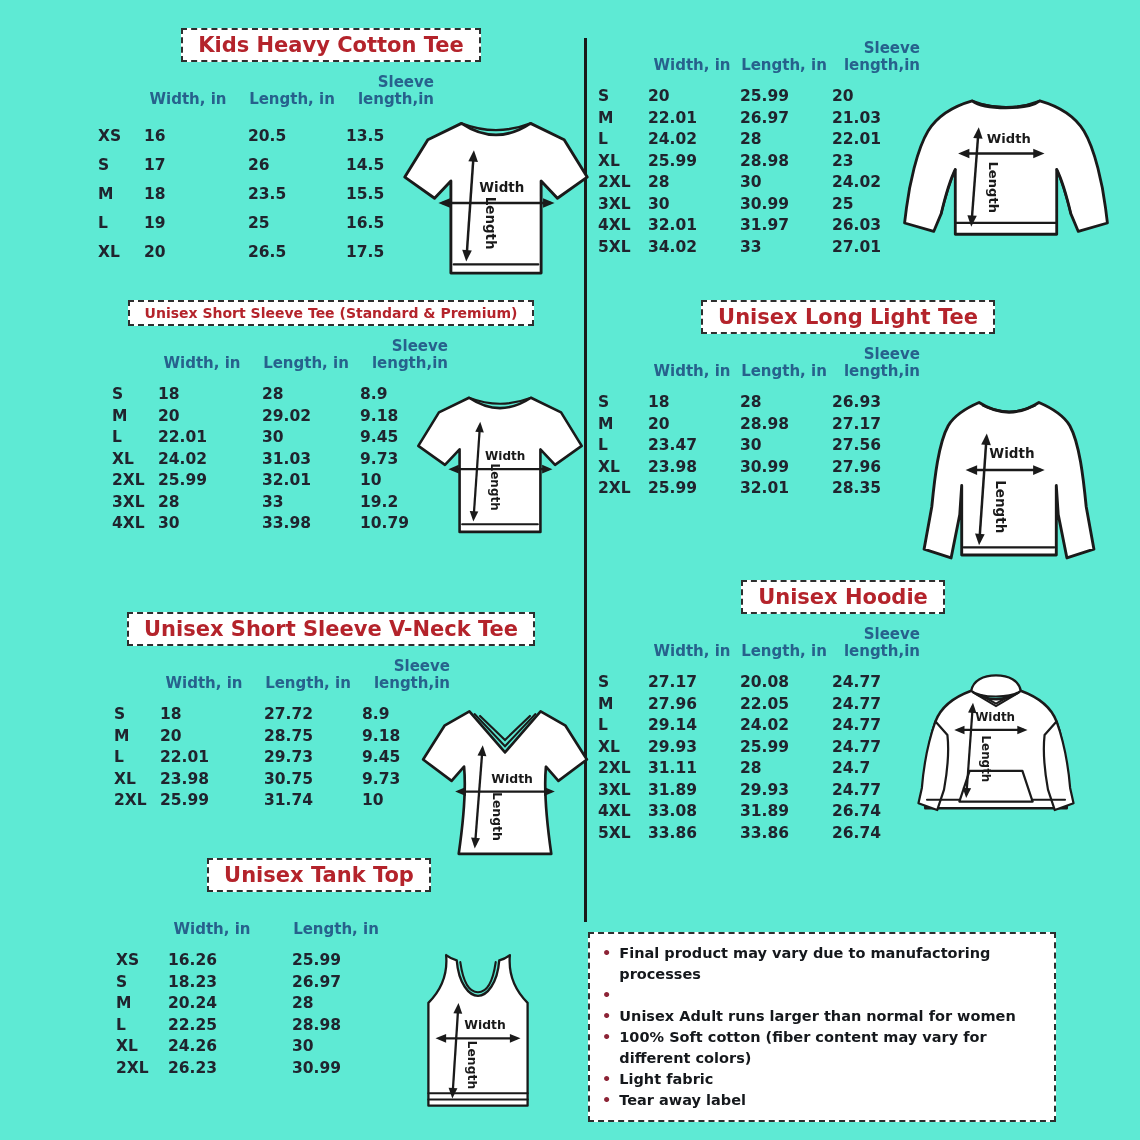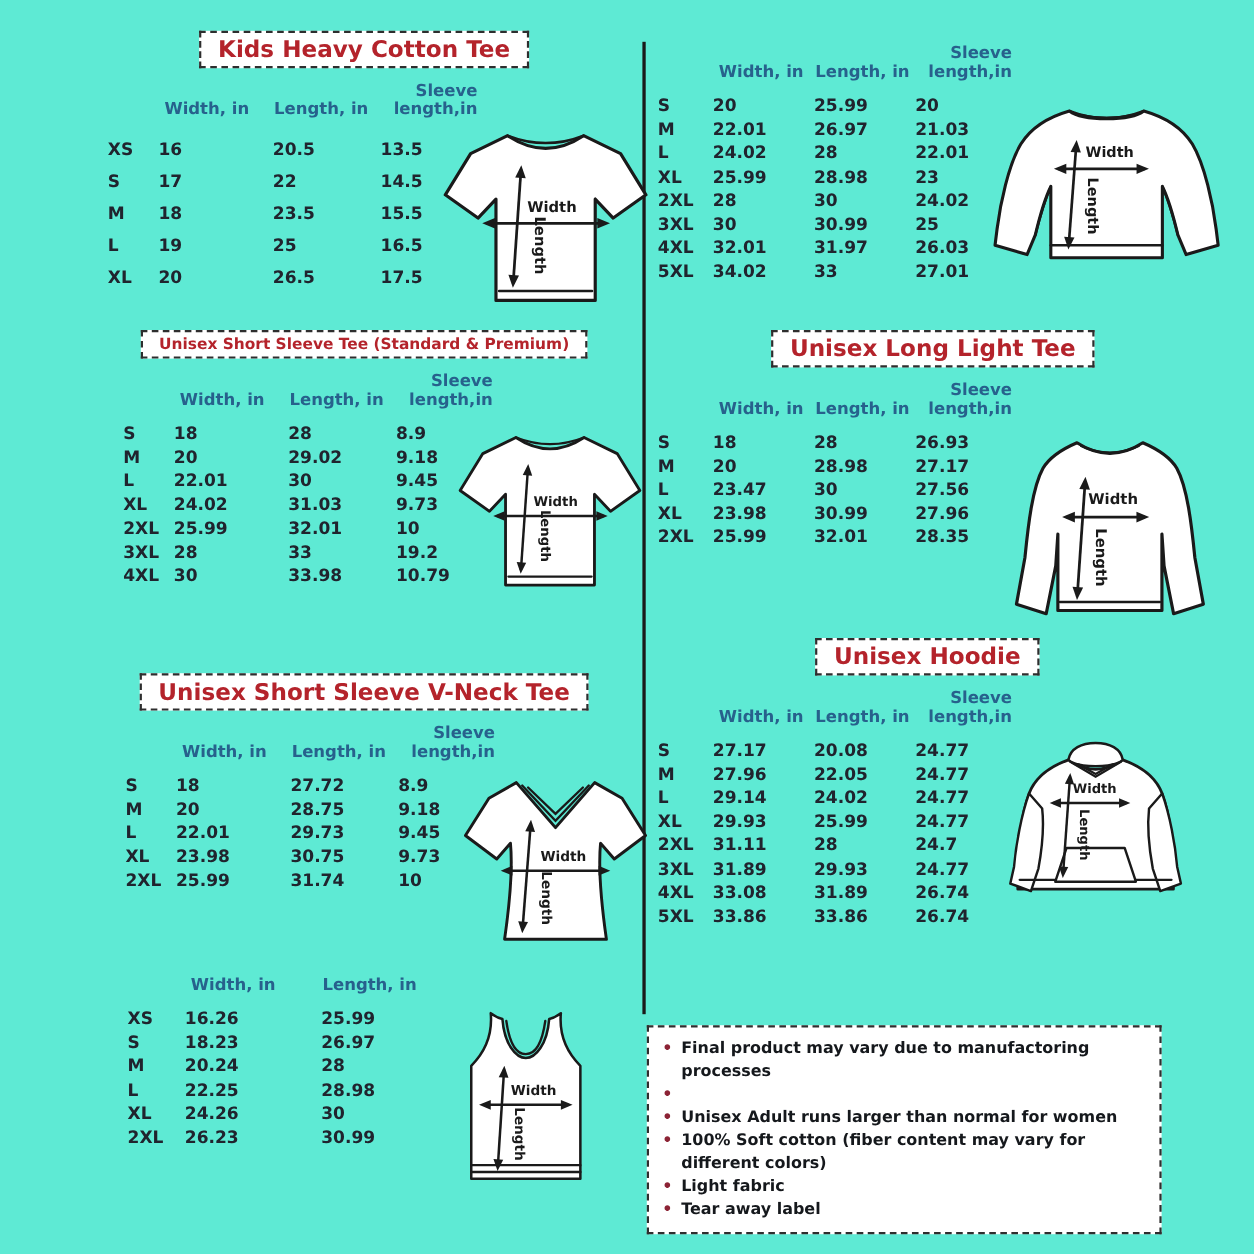--- a/index.html
+++ b/index.html
@@ -90,21 +90,21 @@
           </div>
           <div class="trow cols4">
             <div class="scell">XS</div>
             <div class="vcell">16</div>
             <div class="vcell">20.5</div>
             <div class="vcell">13.5</div>
           </div>
           <div class="trow cols4">
             <div class="scell">S</div>
             <div class="vcell">17</div>
-            <div class="vcell">22</div>
+            <div class="vcell">26</div>
             <div class="vcell">14.5</div>
           </div>
           <div class="trow cols4">
             <div class="scell">M</div>
             <div class="vcell">18</div>
             <div class="vcell">23.5</div>
             <div class="vcell">15.5</div>
           </div>
           <div class="trow cols4">
             <div class="scell">L</div>
@@ -277,20 +277,23 @@
               <polygon points="75,52 69.1,63.6 79.1,64.4" fill="#1a1a1a"></polygon>
             </g>
             <text x="108" y="94">Width</text>
             <text x="86" y="132" transform="rotate(90 86 132)">Length</text>
           </svg>
         </div>
     </div>
   </section>
 
   <section class="panel p-tank">
+    <div class="title-row">
+      <h2 class="panel-title">Unisex Tank Top</h2>
+    </div>
     <div class="panel-body">
       <div class="table">
           <div class="thead cols3">
             <div></div>
             <div class="hcell">Width, in</div>
             <div class="hcell">Length, in</div>
           </div>
           <div class="trow cols3">
             <div class="scell">XS</div>
             <div class="vcell">16.26</div>

